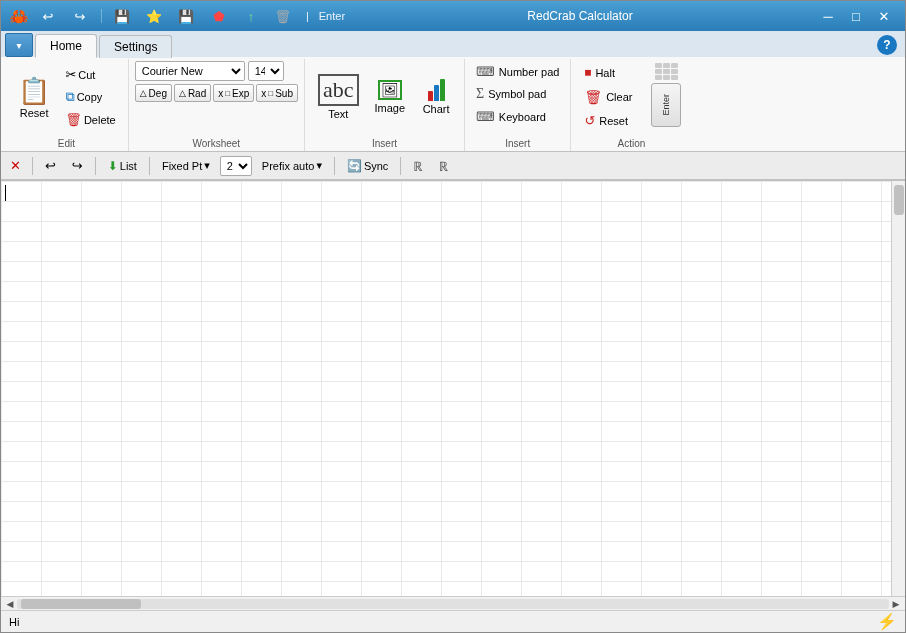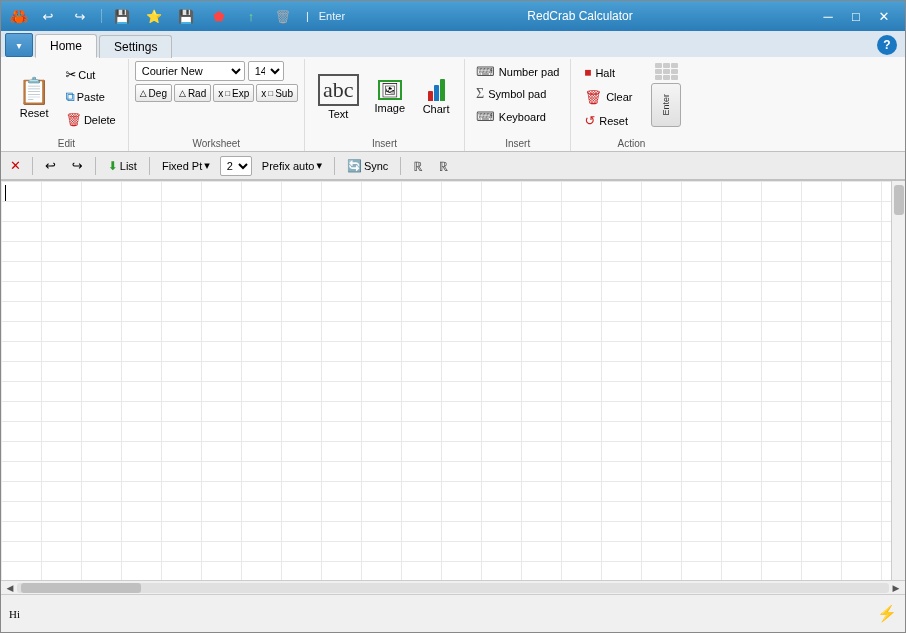--- a/index.html
+++ b/index.html
@@ -342,27 +342,26 @@
       width: 14px; height: 14px;
       font-size: 9px;
       display: flex; align-items: center; justify-content: center;
       cursor: pointer; color: #555;
     }
 
     
     .status-bar {
       background: #f0f0f0;
       border-top: 1px solid #ccc;
-      height: 38px;
+      height: 22px;
       display: flex;
       align-items: center;
       padding: 8px 8px;
       justify-content: space-between;
       font-size: 11px;
-      font-family: Liberation Serif, serif;
     }
 
     
     .help-btn {
       width: 20px; height: 20px;
       border-radius: 50%;
       background: #1a78c2;
       color: white;
       display: flex; align-items: center; justify-content: center;
       font-size: 12px; font-weight: bold;
@@ -440,21 +439,21 @@
             <span style="font-size:26px; color:#e07020;">📋</span>
             <span style="font-size:11px;">Reset</span>
           </div>
           <div class="small-btns-col">
             <div class="sub-btn">
               <span style="font-size:13px;">✂</span>
               <span>Cut</span>
             </div>
             <div class="sub-btn">
               <span style="font-size:13px; color:#1a78c2;">⧉</span>
-              <span>Paste</span>
+              <span>Copy</span>
             </div>
             <div class="sub-btn">
               <span style="font-size:13px; color:#cc2222;">🗑</span>
               <span>Delete</span>
             </div>
           </div>
         </div>
         <span class="ribbon-group-label">Edit</span>
       </div>
 

